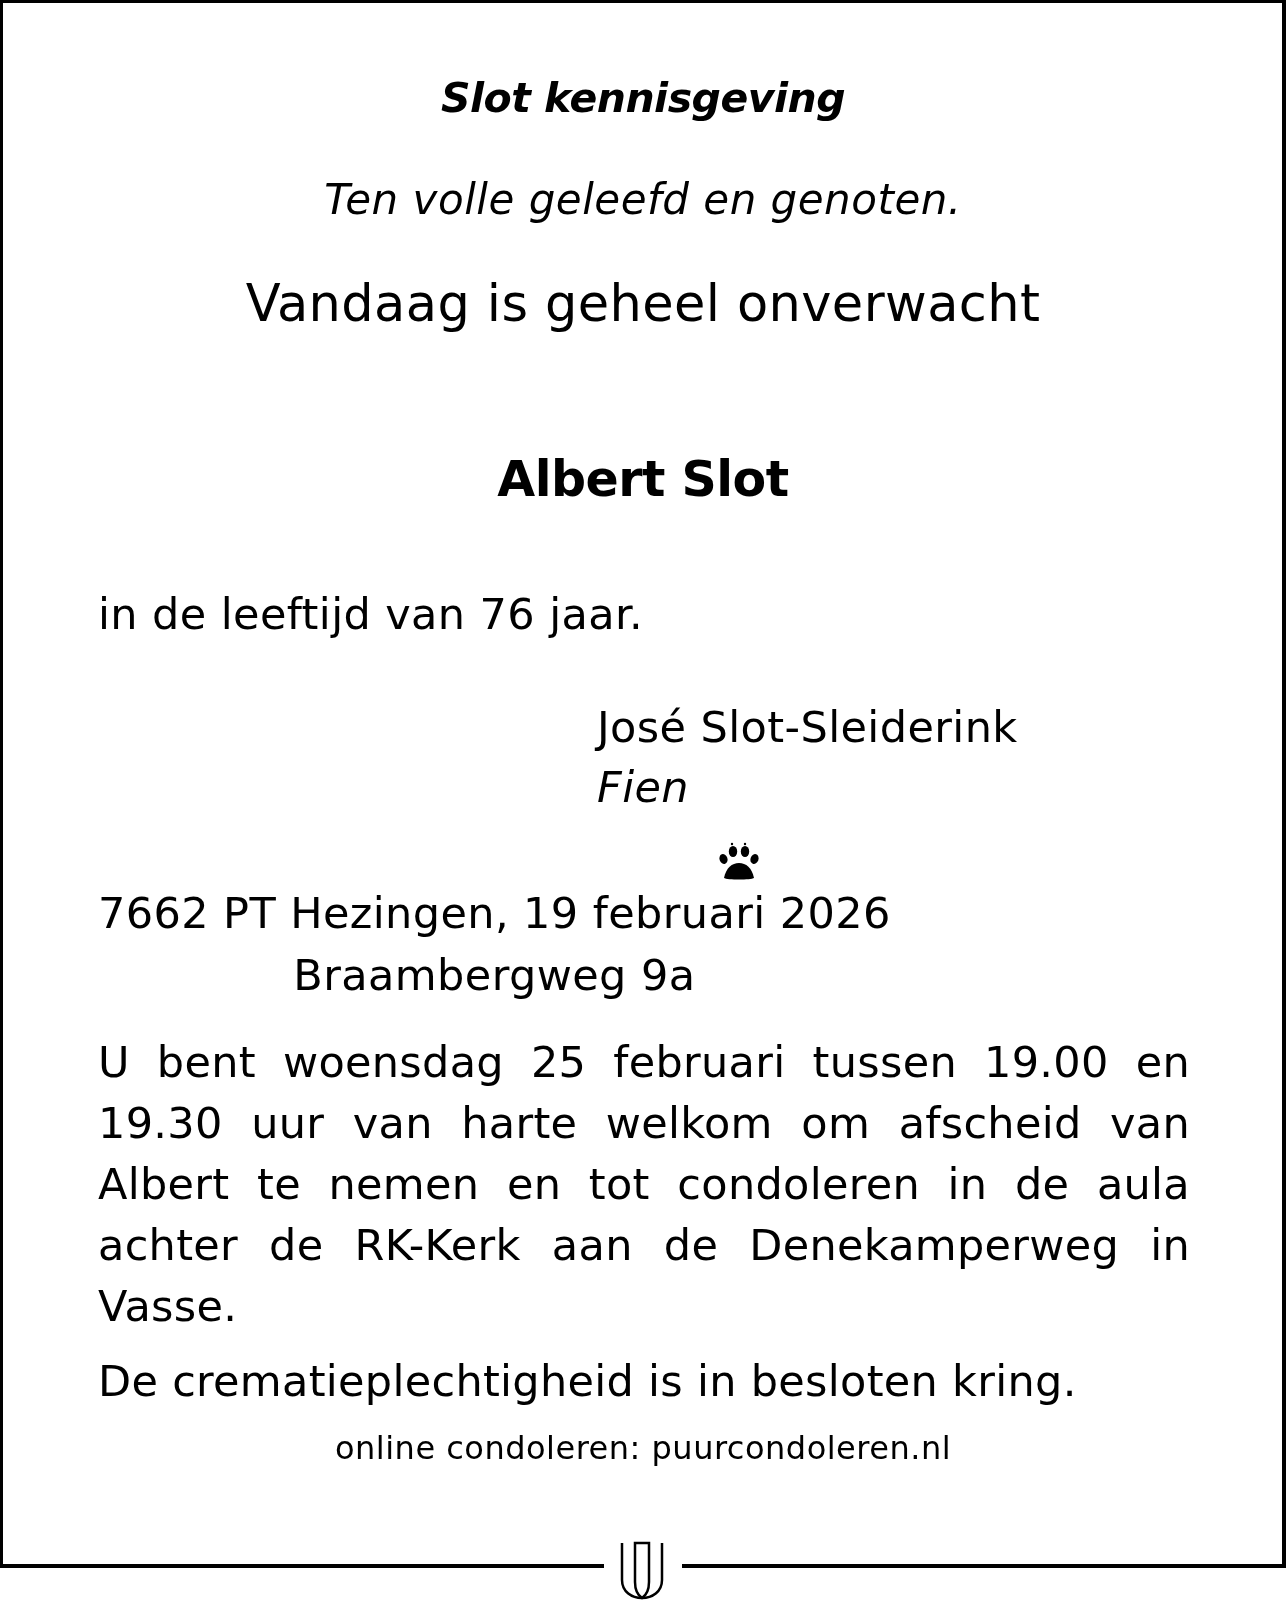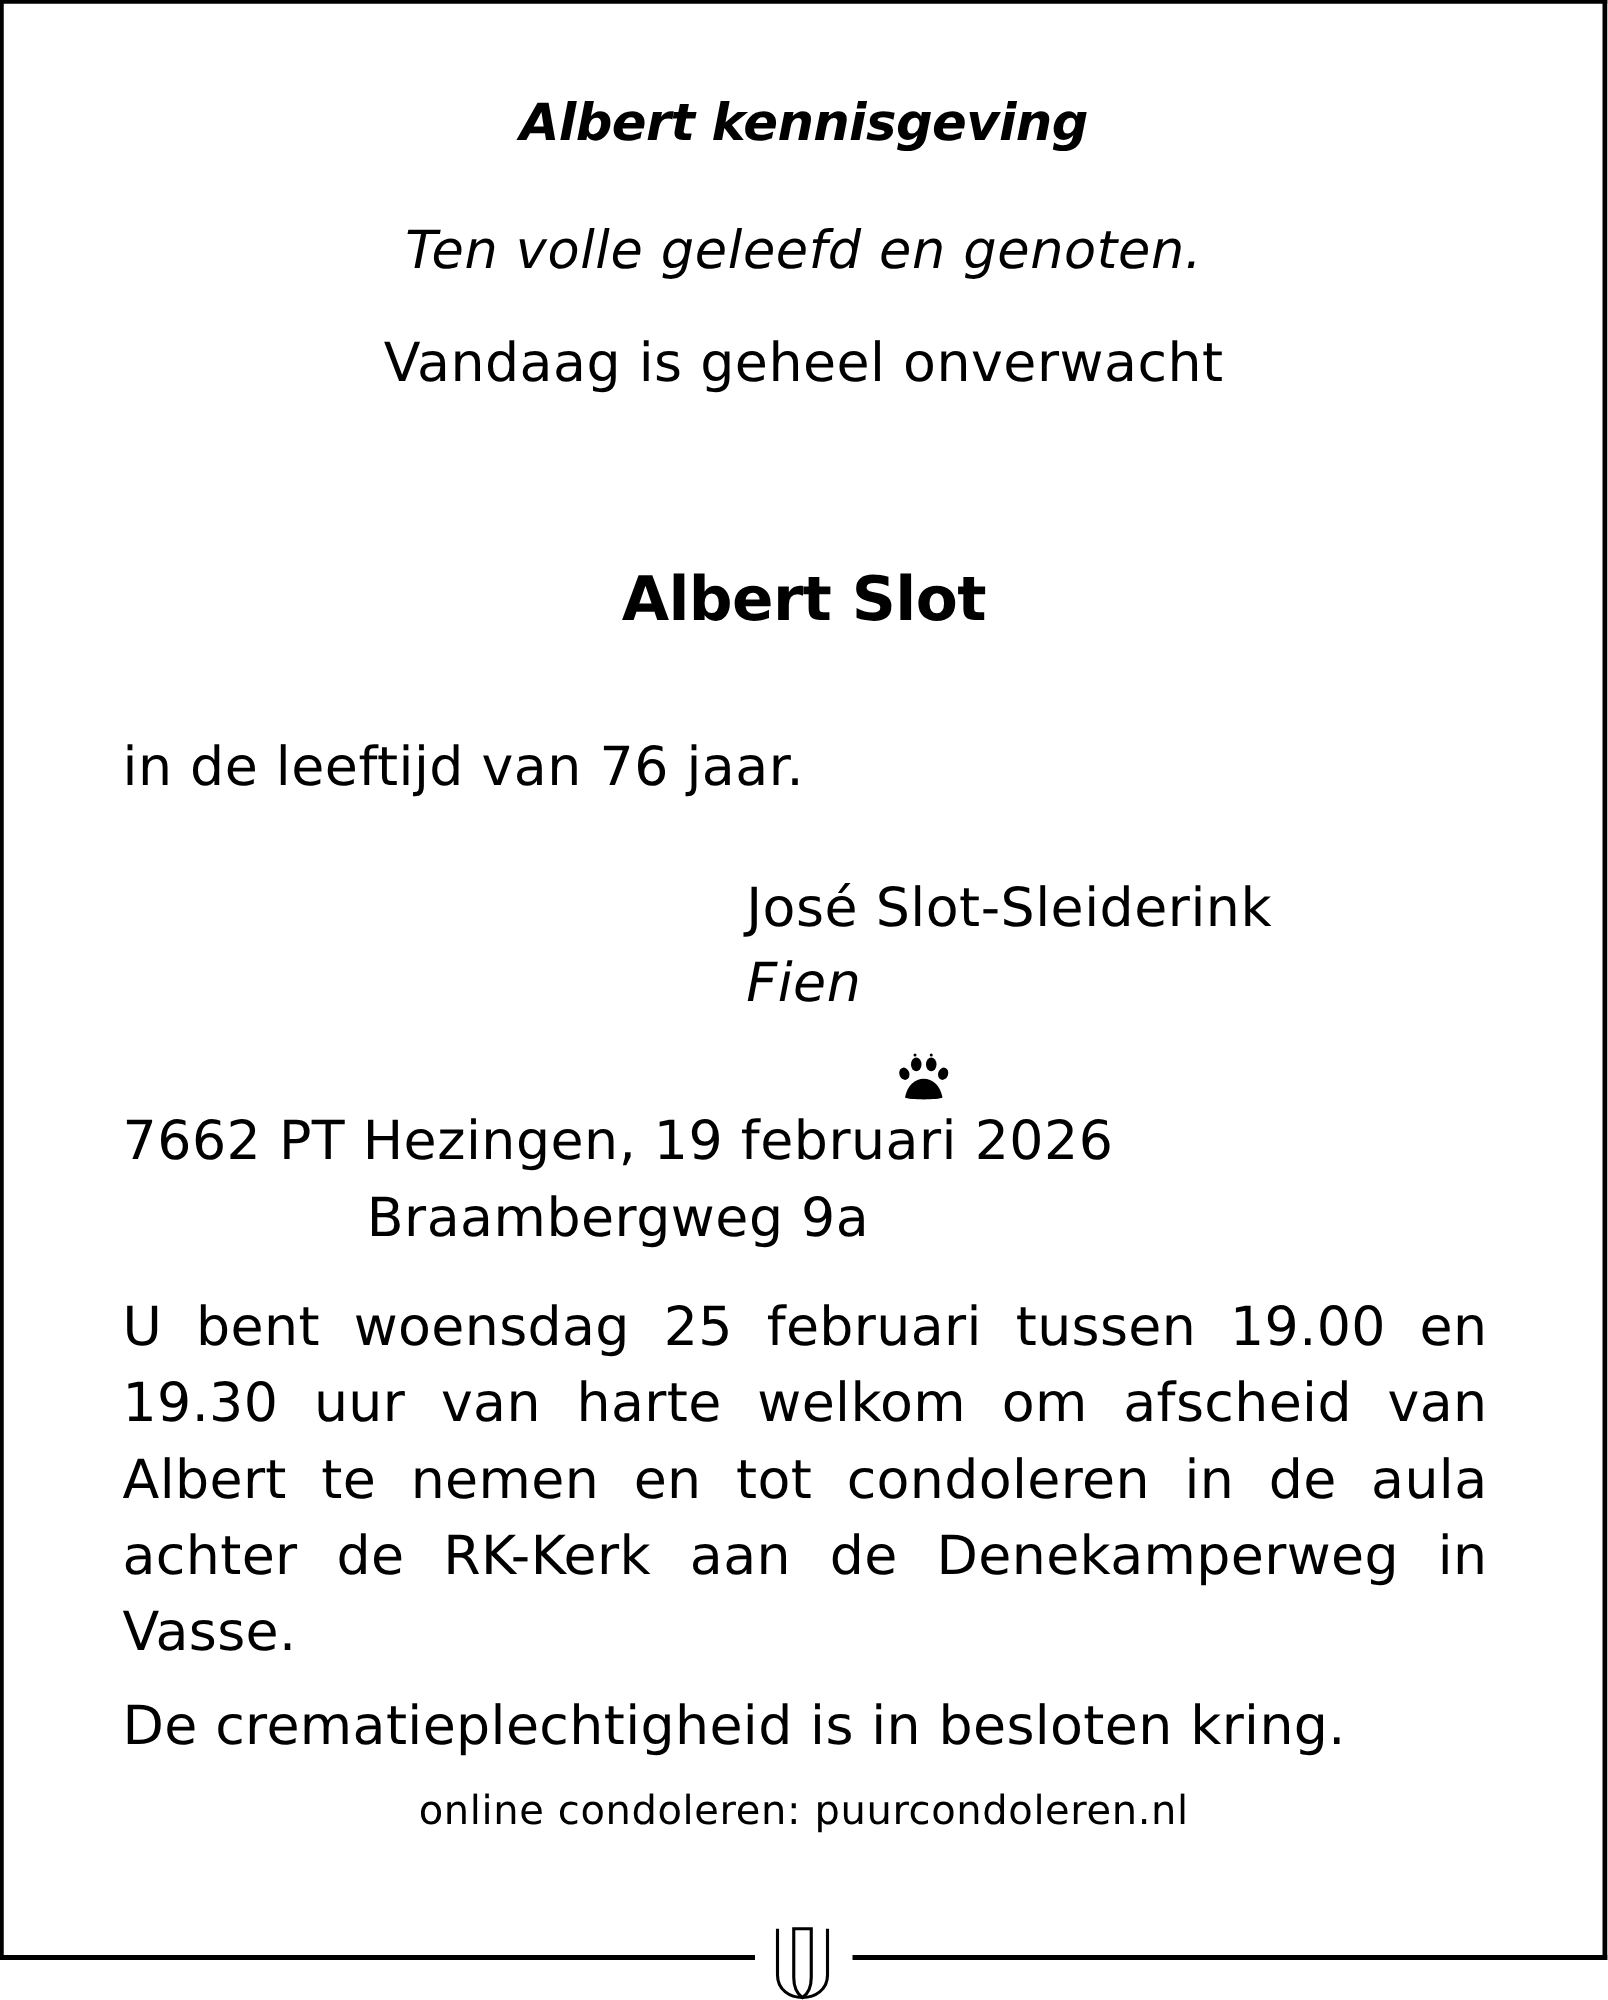--- a/index.html
+++ b/index.html
@@ -53,22 +53,22 @@
       font-style: italic;
       letter-spacing: -0.5px;
     }
     .motto {
       top: 179px;
       font-size: 42px;
       font-style: italic;
       letter-spacing: 0.5px;
     }
     .intro {
-      top: 261px;
-      font-size: 43px;
+      top: 274px;
+      font-size: 51px;
       line-height: 60px;
       letter-spacing: 0.4px;
     }
     .intro span { display: block; }
     .name {
       top: 455px;
       font-size: 49px;
       font-weight: bold;
       letter-spacing: -0.5px;
     }
@@ -131,21 +131,21 @@
       height: 60px;
     }
   </style>
 </head>
 <body>
 
 <div class="frame"></div>
 <div class="bottom-rule left"></div>
 <div class="bottom-rule right"></div>
 
-<h1 class="t center heading">Albert kennisgeving</h1>
+<h1 class="t center heading">Slot kennisgeving</h1>
 
 <p class="t center motto">Ten volle geleefd en genoten.</p>
 
 <p class="t center intro">
   <span>Vandaag is geheel onverwacht</span>
 </p>
 
 <h2 class="t center name">Albert Slot</h2>
 
 <p class="t left-text age">in de leeftijd van 76 jaar.</p>

